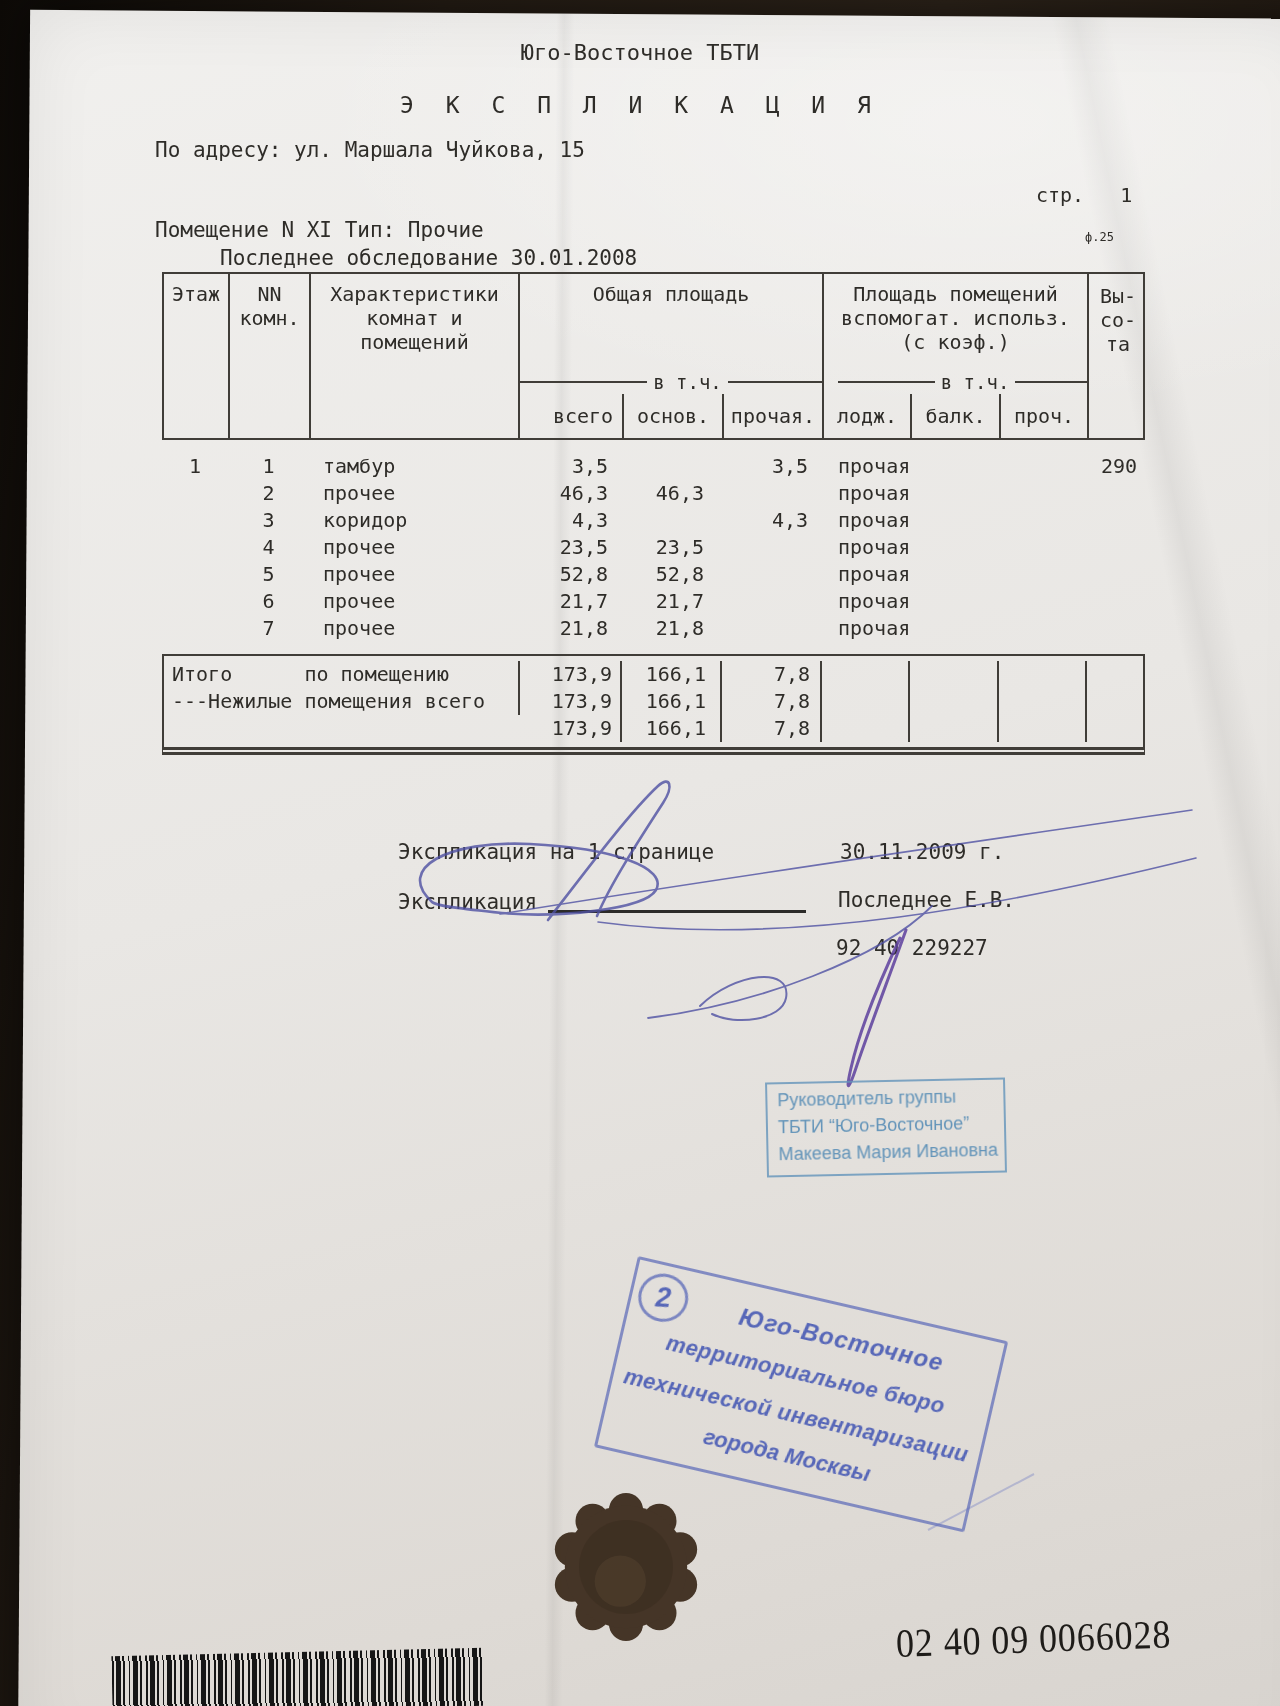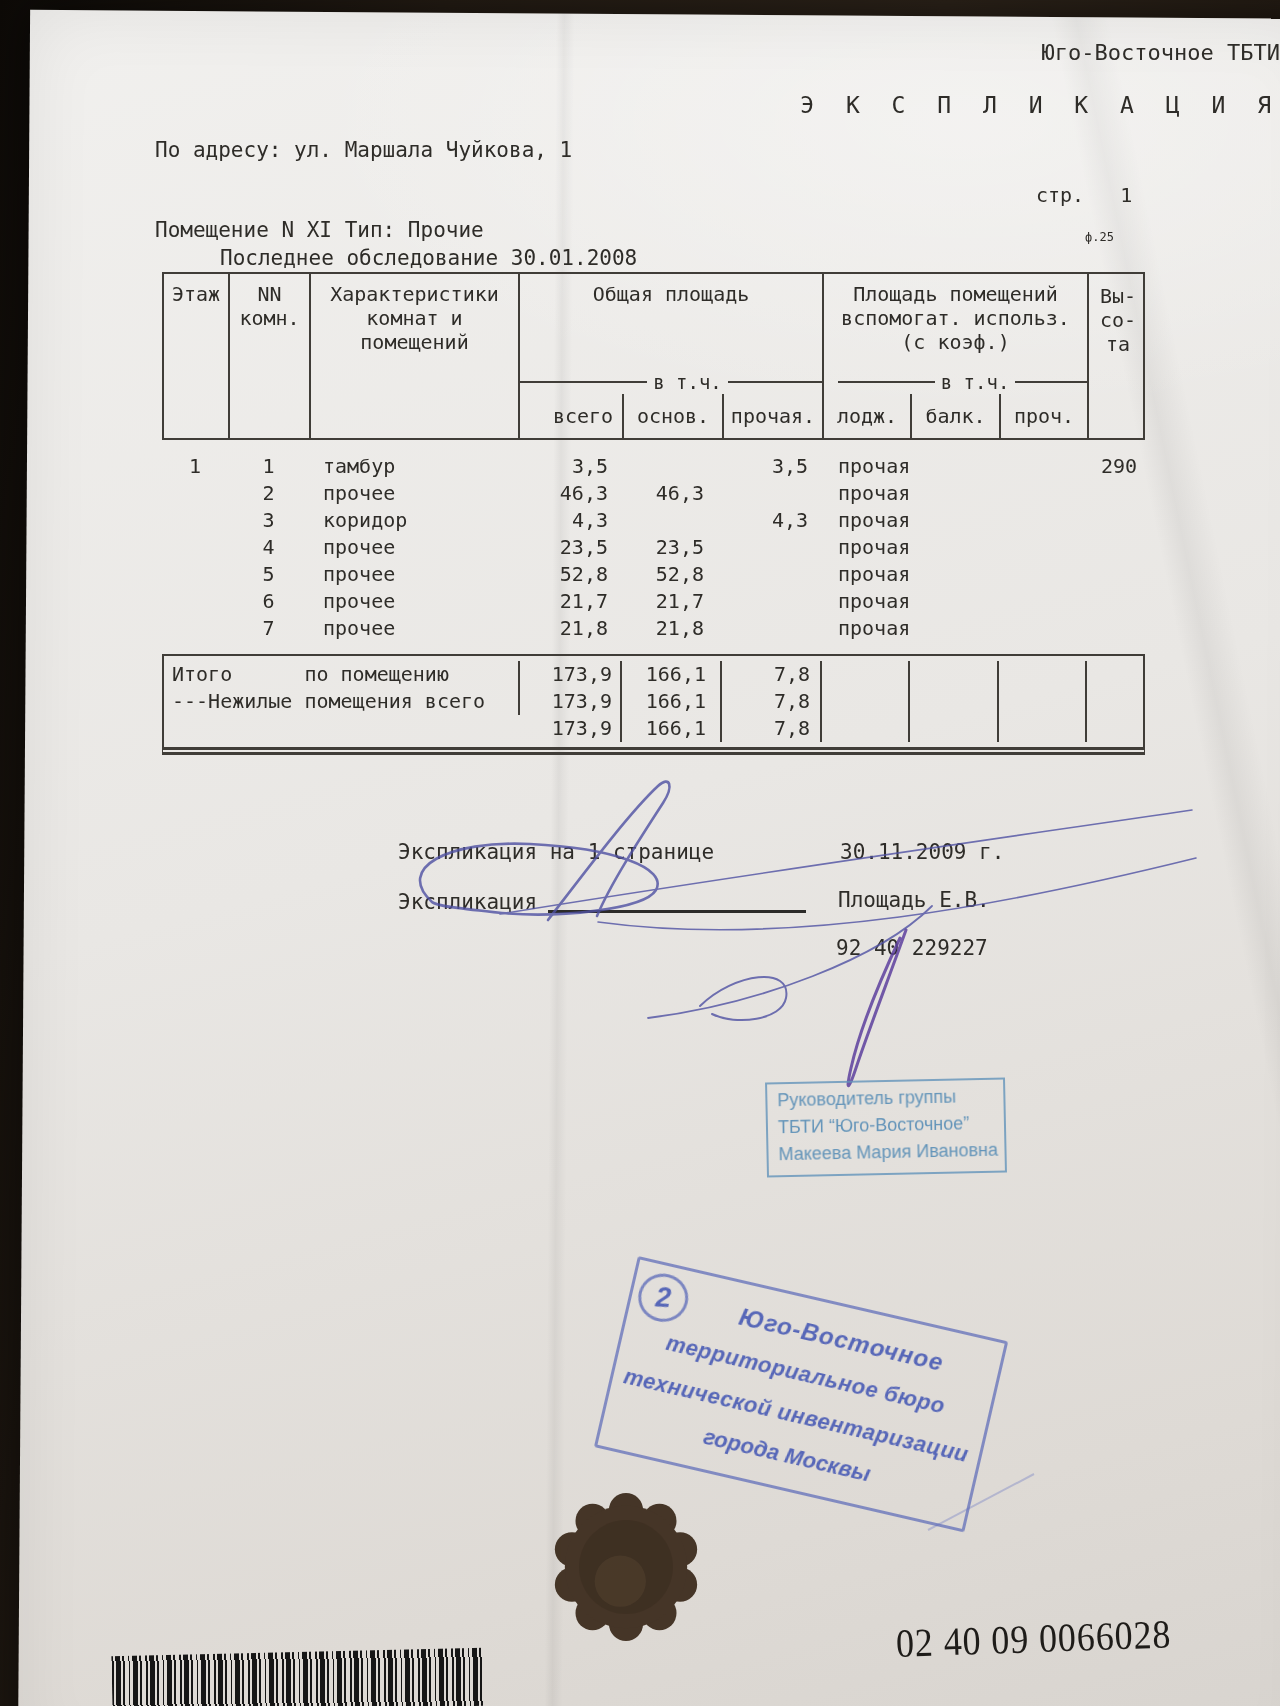--- a/index.html
+++ b/index.html
@@ -17,21 +17,21 @@
     position:absolute;left:30px;top:10px;width:1296px;height:1760px;
     transform:rotate(0.4deg);transform-origin:20px 20px;
     background:
       radial-gradient(1100px 480px at 72% 6%, rgba(255,255,255,.30), transparent 62%),
       linear-gradient(90deg, transparent 40.6%, rgba(0,0,0,.05) 41.2%, transparent 42%),
       linear-gradient(78deg, transparent 83.5%, rgba(0,0,0,.05) 85%, transparent 87%),
       linear-gradient(165deg,#f1f0ee 0%,#e9e7e4 45%,#dedad5 82%,#d7d3ce 100%);
     box-shadow: inset 0 0 70px rgba(0,0,0,.07), 0 0 45px rgba(0,0,0,.55);
   }
   .doc-text{position:absolute;color:#2e2c28;font-size:21px;white-space:pre;}
-  .centered{left:30px;width:1250px;text-align:right;}
+  .centered{left:15px;width:1250px;text-align:center;}
 
   
   .grid-cols{display:grid;grid-template-columns:66px 81px 209px 102px 100px 100px 88px 89px 88px 60px;}
   .xtable{position:absolute;left:162px;top:272px;width:983px;color:#2e2c28;font-size:20px;}
   .thead{border:2px solid #403d38;grid-template-rows:96px 24px 44px;}
   .thead>div{white-space:pre-line;line-height:24px;}
   .hc{padding-top:8px;text-align:center;}
   .c-floor{grid-row:1/4;grid-column:1;border-right:2px solid #403d38;}
   .c-nn{grid-row:1/4;grid-column:2;border-right:2px solid #403d38;}
   .c-char{grid-row:1/4;grid-column:3;border-right:2px solid #403d38;}
@@ -123,21 +123,21 @@
   }
 </style>
 </head>
 <body>
 
 <div class="photo">
   <div class="paper"></div>
 
   <div class="doc-text centered" style="top:40px;font-size:22px;">Юго-Восточное ТБТИ</div>
   <div class="doc-text centered" style="top:92px;font-size:23px;letter-spacing:9px;">Э К С П Л И К А Ц И Я</div>
-  <div class="doc-text" style="left:155px;top:138px;">По адресу: ул. Маршала Чуйкова, 1</div>
+  <div class="doc-text" style="left:155px;top:138px;">По адресу: ул. Маршала Чуйкова, 15</div>
   <div class="doc-text" style="left:1036px;top:183px;font-size:20px;">стр.   1</div>
   <div class="doc-text" style="left:155px;top:218px;">Помещение N XI Тип: Прочие</div>
   <div class="doc-text" style="left:1085px;top:230px;font-size:12px;">ф.25</div>
   <div class="doc-text" style="left:220px;top:246px;">Последнее обследование 30.01.2008</div>
 
   <div class="xtable">
     <div class="thead grid-cols">
       <div class="c-floor hc">Этаж</div>
       <div class="c-nn hc">NN
 комн.</div>
@@ -259,21 +259,21 @@
       <div class="t-e e1"></div>
       <div class="t-e e2"></div>
       <div class="t-e e3"></div>
       <div class="t-h"></div>
     </div>
   </div>
 
   <div class="doc-text" style="left:398px;top:840px;">Экспликация на 1 странице</div>
   <div class="doc-text" style="left:840px;top:840px;">30.11.2009 г.</div>
   <div class="doc-text" style="left:398px;top:890px;">Экспликация</div>
-  <div class="doc-text" style="left:838px;top:888px;">Площадь Е.В.</div>
+  <div class="doc-text" style="left:838px;top:888px;">Последнее Е.В.</div>
   <div class="underline"></div>
   <div class="doc-text" style="left:836px;top:936px;">92 40 229227</div>
 
   <svg class="ink" width="1280" height="1706" viewBox="0 0 1280 1706">
     <g fill="none" stroke="#4f51a3" stroke-width="2.6" opacity="0.8" stroke-linecap="round">
       <path d="M 432 902 C 395 868 448 840 530 844 C 614 848 668 868 656 890 C 644 910 556 918 502 913 C 462 909 436 906 432 902"></path>
       <path d="M 548 920 C 588 868 630 812 658 786 C 670 775 674 786 663 803 C 637 843 610 885 597 916"></path>
       <path d="M 500 914 C 720 878 960 844 1192 810" stroke-width="1.6"></path>
       <path d="M 598 922 C 790 948 1010 904 1196 858" stroke-width="1.6"></path>
       <path d="M 648 1018 C 760 1004 880 958 932 906" stroke-width="1.8"></path>

